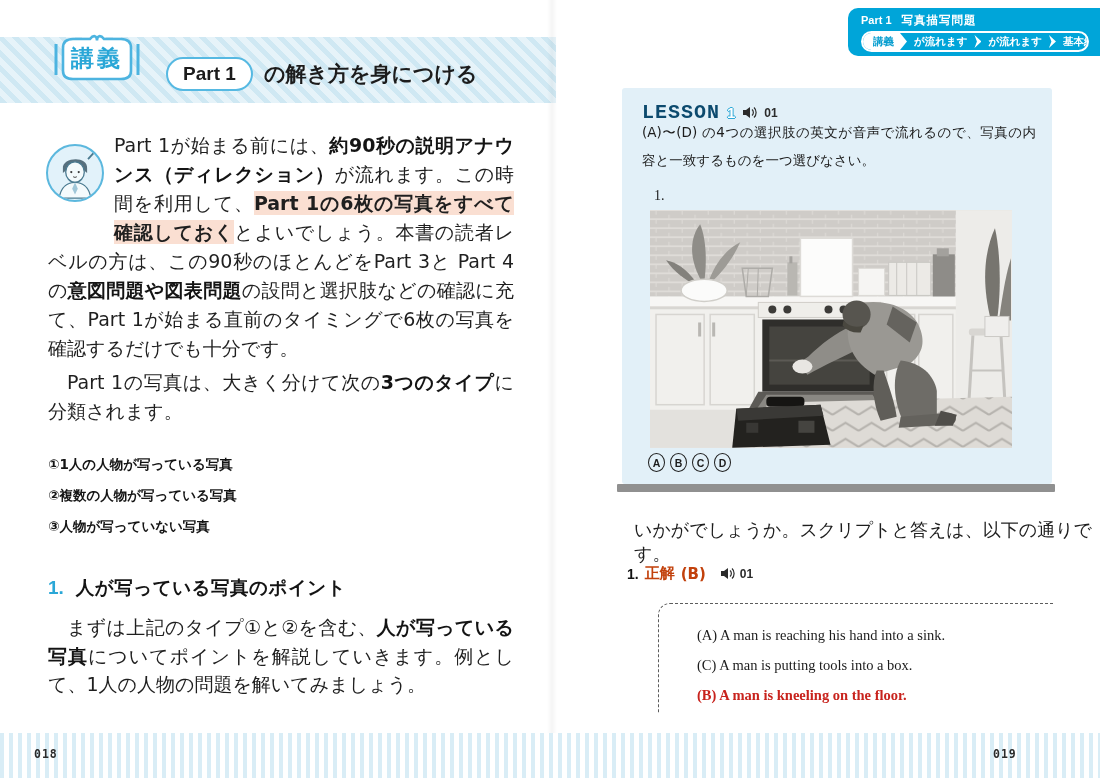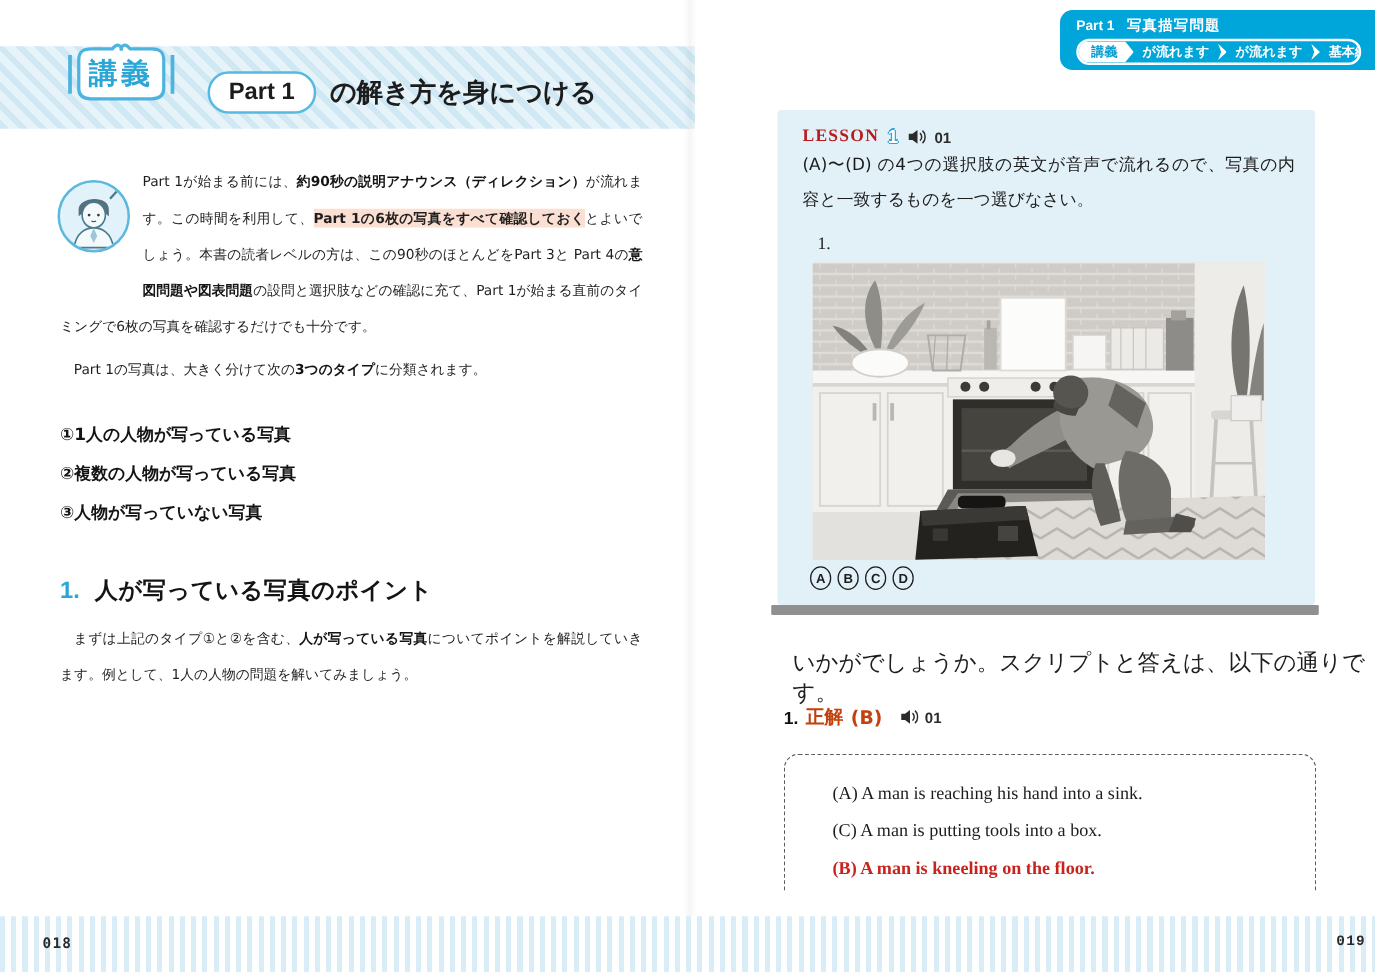--- a/index.html
+++ b/index.html
@@ -25,21 +25,21 @@
     font-family:"Liberation Sans", sans-serif;
   }
   .band-title { position:absolute; left:264px; top:23px; font-size:21px; font-weight:bold; color:#1c1c1c; }
 
   
   .avatar {
     position:absolute; left:46px; top:144px; width:58px; height:58px;
     border:2px solid #5cb8de; border-radius:50%; background:#e2f2fa; overflow:hidden;
   }
   .left-col { position:absolute; left:48px; top:131px; width:466px; color:#1f1f1f; }
-  .para { font-size:11px; line-height:29px; text-align:justify; }
+  .para { font-size:19px; line-height:29px; text-align:justify; }
   .para .b { font-weight:bold; color:#141414; }
   .float-spacer { float:left; width:66px; height:88px; }
   .hl { background:#fadfd2; font-weight:bold; padding:1px 0; }
   .p2 { margin-top:5px; text-indent:1em; }
   .type-list { margin-top:23px; font-size:13.5px; font-weight:bold; line-height:31px; color:#141414; }
   .sec-head { margin-top:33px; display:flex; gap:12px; align-items:baseline; }
   .sec-num { font-size:19px; font-weight:bold; color:#2aa7d7; font-family:"Liberation Sans", sans-serif; }
   .sec-title { font-size:18.5px; font-weight:bold; color:#141414; letter-spacing:0.5px; }
   .p3 { margin-top:13px; text-indent:1em; line-height:28.5px; }
 
@@ -63,21 +63,21 @@
   .chev { width:7px; margin:2px 0; position:relative; flex:none; }
   .chev::before { content:''; position:absolute; inset:0; background:#fff;
     clip-path:polygon(0 0, 100% 50%, 0 100%, 35% 50%); }
 
   
   .lesson-box {
     position:absolute; left:622px; top:88px; width:430px; height:396px;
     background:#e2f0f8; border-radius:3px;
   }
   .lesson-head { position:absolute; left:20px; top:13px; display:flex; align-items:center; gap:7px; }
-  .lesson-label { font-size:14px; font-weight:bold; color:#b91c1c; letter-spacing:1px; font-family:Liberation Serif, serif; }
+  .lesson-label { font-size:20px; font-weight:bold; color:#0c4a6e; letter-spacing:1px; font-family:Liberation Mono, monospace; }
   .lesson-num {
     font-size:15px; font-weight:bold; color:#ffffff; font-family:"Liberation Sans", sans-serif;
     text-shadow:-1px 0 0 #2aa7d7, 1px 0 0 #2aa7d7, 0 -1px 0 #2aa7d7, 0 1px 0 #2aa7d7;
   }
   .audio-num { font-size:12px; font-weight:bold; color:#2b2b2b; font-family:"Liberation Sans", sans-serif; }
   .lesson-instr { position:absolute; left:20px; top:30px; width:394px; font-size:13.5px; line-height:28px; color:#1b1b1b; text-align:justify; }
   .q-num { position:absolute; left:32px; top:100px; font-size:14px; font-family:"Liberation Serif", serif; color:#222; }
   .photo { position:absolute; left:28px; top:122px; width:362px; height:238px; background:#e9e7e4; }
   .choices { position:absolute; left:26px; top:365px; display:flex; gap:5px; }
   .choice-circle {
@@ -90,33 +90,33 @@
 
   .followup { position:absolute; left:634px; top:518px; font-size:18px; color:#1d1d1d; }
   .answer-row { position:absolute; left:627px; top:564px; display:flex; align-items:center; gap:6px; }
   .ans-num { font-size:14px; font-weight:bold; color:#111; font-family:"Liberation Sans", sans-serif; }
   .ans-label, .ans-choice { font-size:15px; font-weight:bold; color:#c2410c; }
   .ans-audio { margin-left:8px; display:flex; align-items:center; gap:5px; }
 
   .script-clip { position:absolute; left:627px; top:603px; width:426px; height:110px; overflow:hidden; }
   .script-box {
     width:426px; height:140px; border:1.6px dashed #5c5c5c; border-radius:12px;
-    padding:16px 38px; background:#fff;
+    padding:16px 38px; background:#fff;margin-left:31px;
   }
   .script-line { font-family:"Liberation Serif", serif; font-size:14.5px; line-height:30px; color:#1c1c1c; }
   .script-line.correct { color:#c8231d; font-weight:bold; }
 
   
   .footer-band {
     position:absolute; left:0; top:733px; width:1100px; height:45px;
     background:repeating-linear-gradient(90deg,#d9edf6 0 4px,#ffffff 4px 9px);
   }
   .page-num { position:absolute; top:14px; font-family:"DejaVu Sans Mono", monospace; font-weight:bold; font-size:11.5px; color:#2b2b2b; letter-spacing:1px; }
   .page-num.left { left:34px; }
-  .page-num.right { left:1069px;font-family:Liberation Mono, monospace; }
+  .page-num.right { left:993px; }
 
   .gutter { position:absolute; left:547px; top:0; width:10px; height:778px;
     background:linear-gradient(90deg, rgba(0,0,0,0) 0%, rgba(0,0,0,0.04) 50%, rgba(0,0,0,0) 100%); }
 </style>
 </head>
 <body>
 
 <div id="spread">
 
   <div class="header-band">

